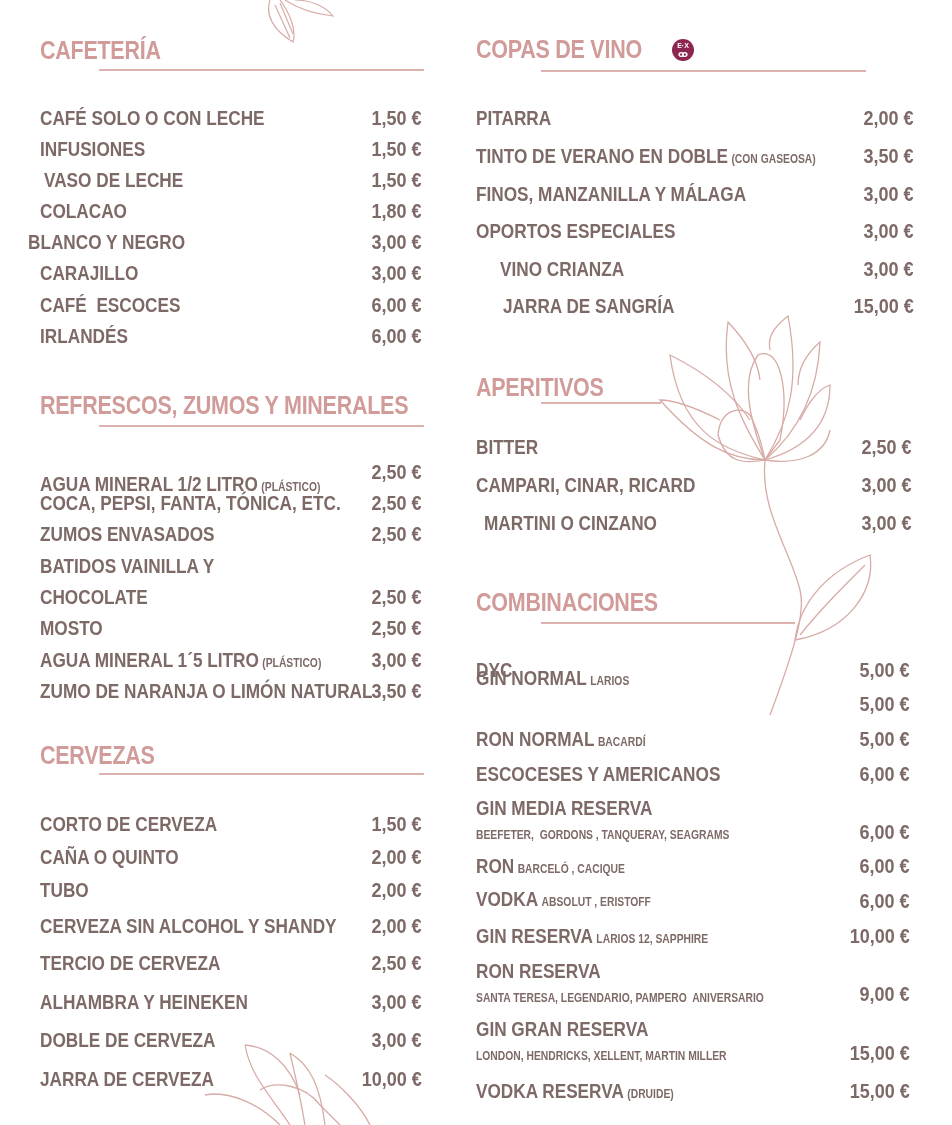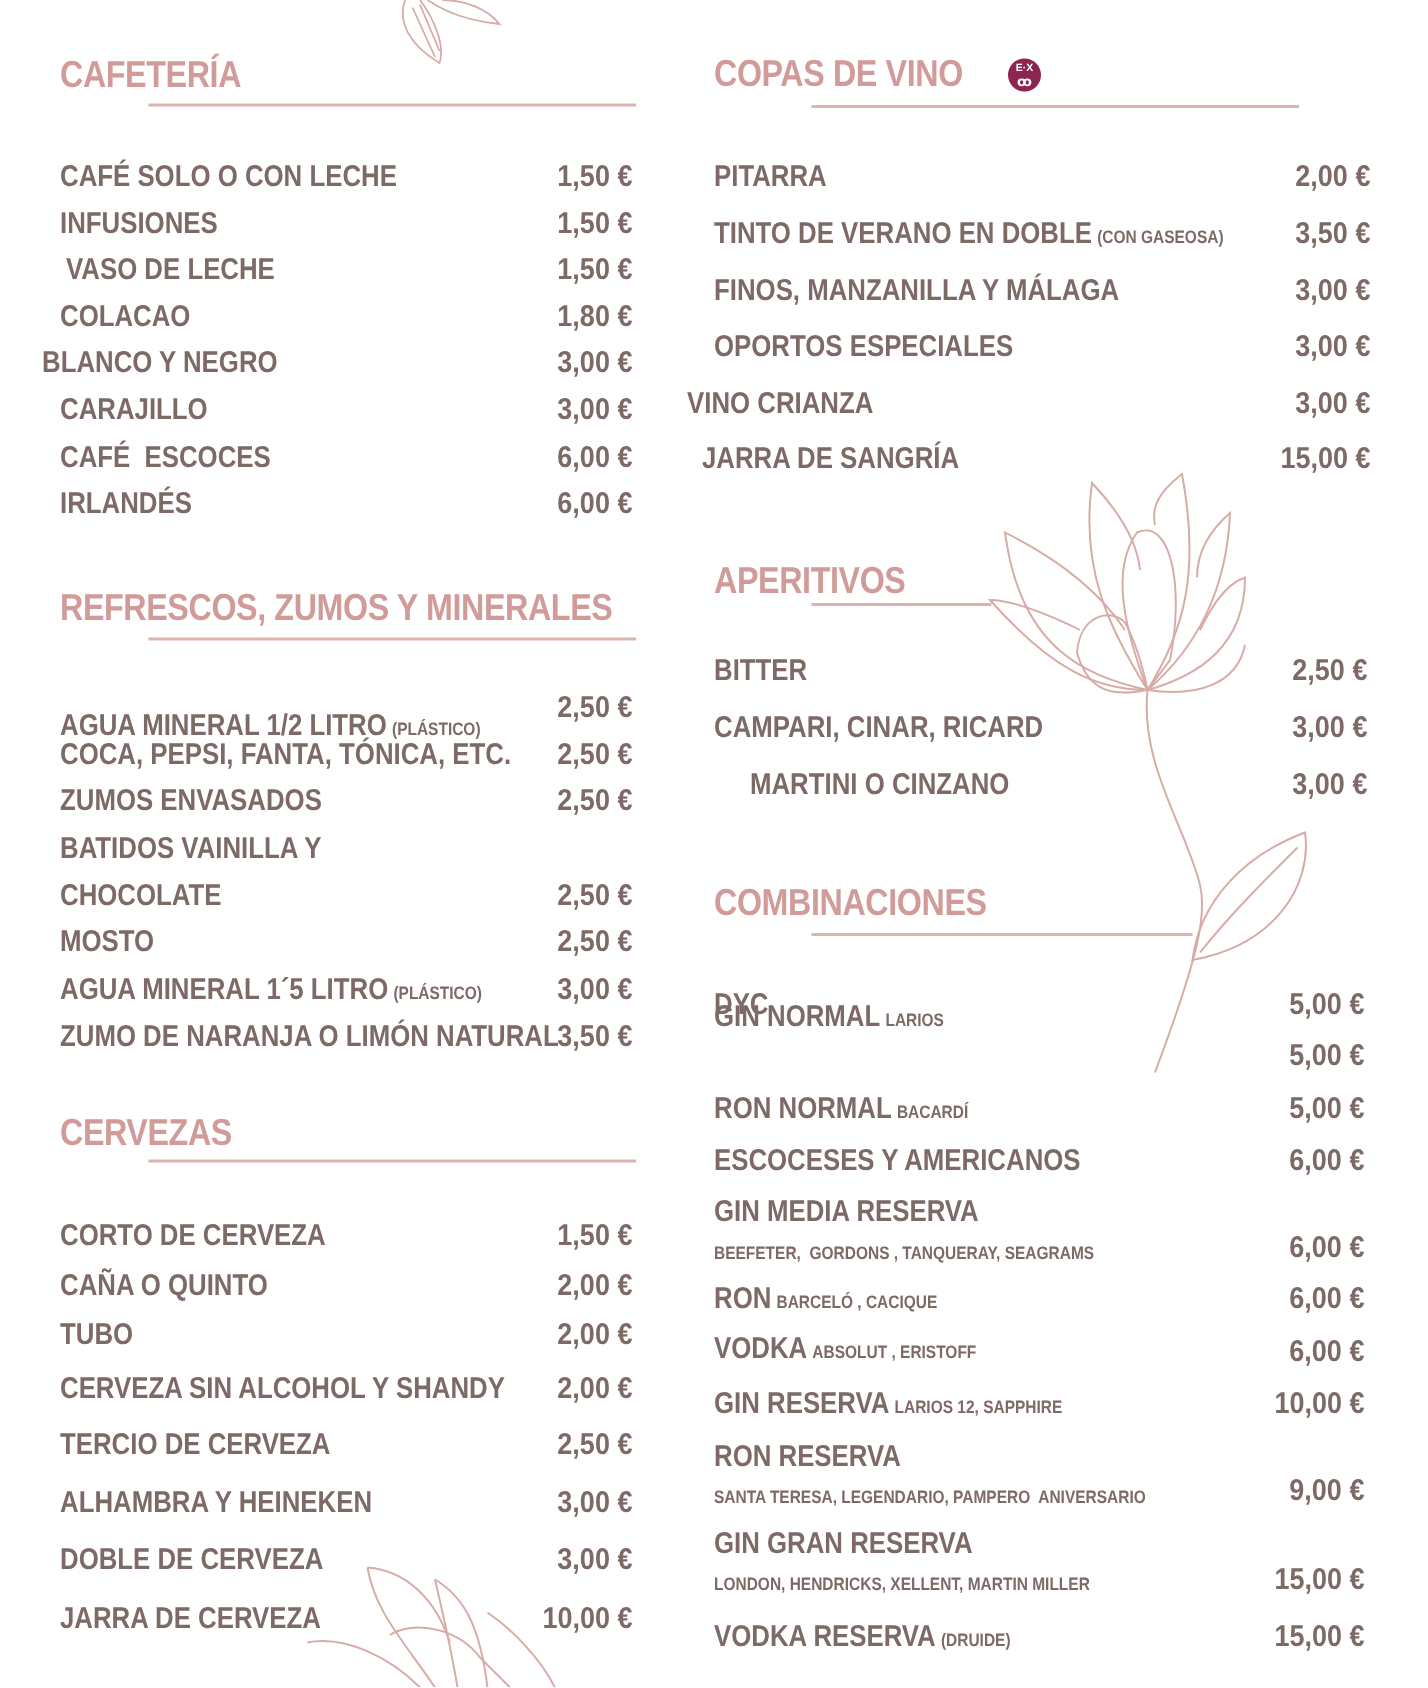--- a/index.html
+++ b/index.html
@@ -255,27 +255,27 @@
       </div>
       <div class="price" style="right:38px;top:184px">3,00 €</div>
     </div>
   <div>
       <div class="row" style="left:476px;top:221px">
         <span class="name">OPORTOS ESPECIALES</span>
       </div>
       <div class="price" style="right:38px;top:221px">3,00 €</div>
     </div>
   <div>
-      <div class="row" style="left:458px;top:259px">
+      <div class="row" style="left:500px;top:259px">
         <span class="name">VINO CRIANZA</span>
       </div>
       <div class="price" style="right:38px;top:259px">3,00 €</div>
     </div>
   <div>
-      <div class="row" style="left:468px;top:296px">
+      <div class="row" style="left:503px;top:296px">
         <span class="name">JARRA DE SANGRÍA</span>
       </div>
       <div class="price" style="right:38px;top:296px">15,00 €</div>
     </div>
 </div>
 
 <div>
   <div class="sec-title" style="left:476px;top:375px">APERITIVOS</div>
   <div class="rule" style="left:541px;top:402px;width:120px"></div>
   <div>
@@ -284,21 +284,21 @@
       </div>
       <div class="price" style="right:40px;top:437px">2,50 €</div>
     </div>
   <div>
       <div class="row" style="left:476px;top:475px">
         <span class="name">CAMPARI, CINAR, RICARD</span>
       </div>
       <div class="price" style="right:40px;top:475px">3,00 €</div>
     </div>
   <div>
-      <div class="row" style="left:500px;top:513px">
+      <div class="row" style="left:484px;top:513px">
         <span class="name">MARTINI O CINZANO</span>
       </div>
       <div class="price" style="right:40px;top:513px">3,00 €</div>
     </div>
 </div>
 
 <div>
   <div class="sec-title" style="left:476px;top:590px">COMBINACIONES</div>
   <div class="rule" style="left:541px;top:622px;width:254px"></div>
   <div>

